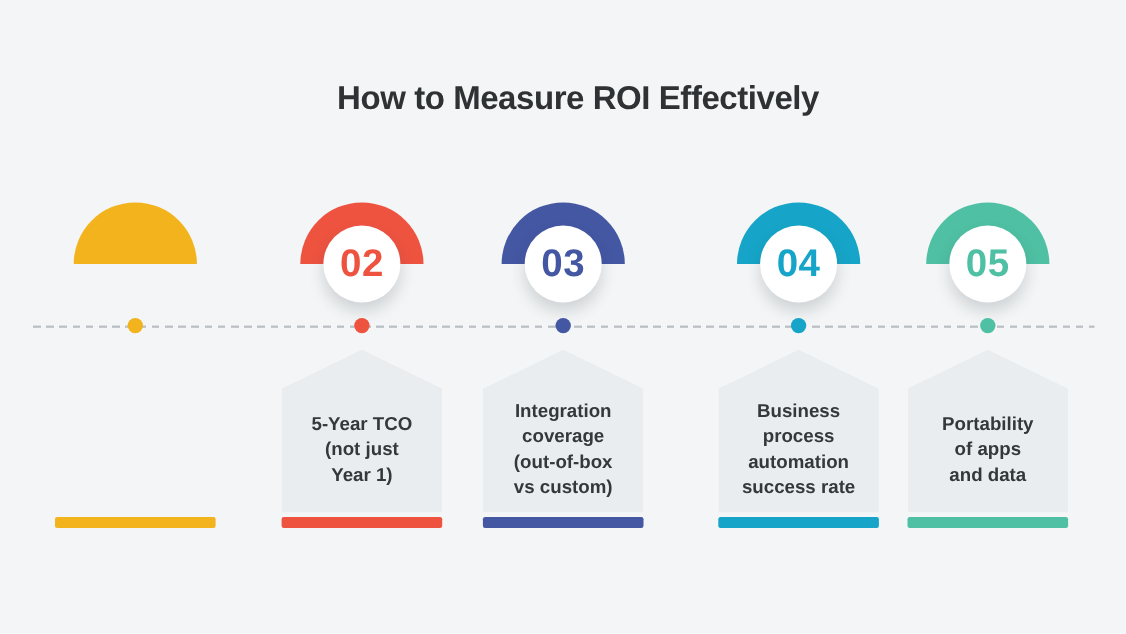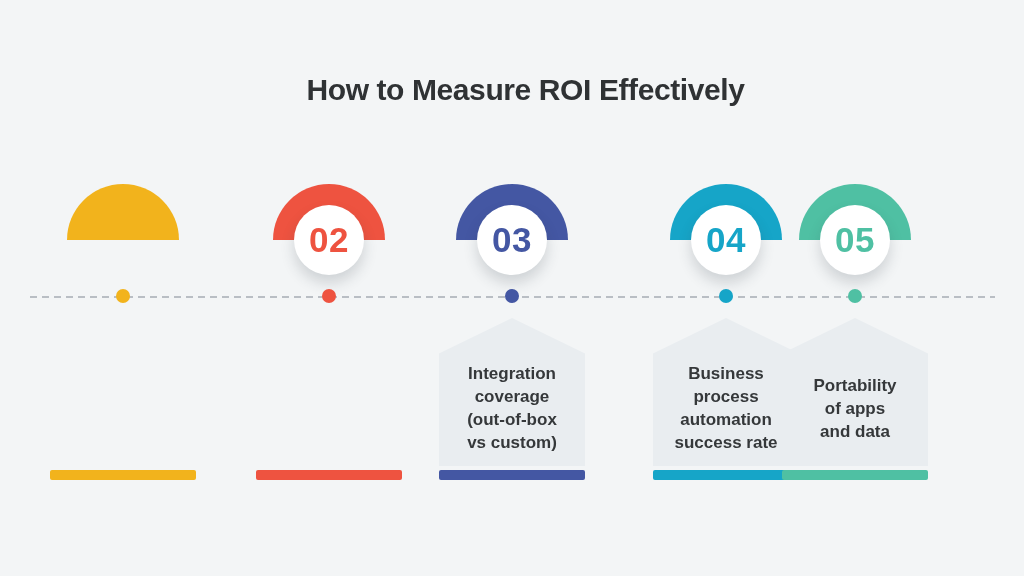--- a/index.html
+++ b/index.html
@@ -131,20 +131,25 @@
     <div class="arc"></div>
     <div class="dot"></div>
     <div class="bar"></div>
   </div>
       <div class="step" style="left: 256px; --c: #ee5340;">
     <div class="arc"></div>
     <div class="num-circle">
       <span class="num">02</span>
     </div>
     <div class="dot"></div>
+    <div class="card">
+      <div class="card-label">5-Year TCO
+(not just
+Year 1)</div>
+    </div>
     <div class="bar"></div>
   </div>
       <div class="step" style="left: 439px; --c: #4457a3;">
     <div class="arc"></div>
     <div class="num-circle">
       <span class="num">03</span>
     </div>
     <div class="dot"></div>
     <div class="card">
       <div class="card-label">Integration
@@ -161,21 +166,21 @@
     </div>
     <div class="dot"></div>
     <div class="card">
       <div class="card-label">Business
 process
 automation
 success rate</div>
     </div>
     <div class="bar"></div>
   </div>
-      <div class="step" style="left: 782px; --c: #4fc0a3;">
+      <div class="step" style="left: 825px; --c: #4fc0a3;">
     <div class="arc"></div>
     <div class="num-circle">
       <span class="num">05</span>
     </div>
     <div class="dot"></div>
     <div class="card">
       <div class="card-label">Portability
 of apps
 and data</div>
     </div>

